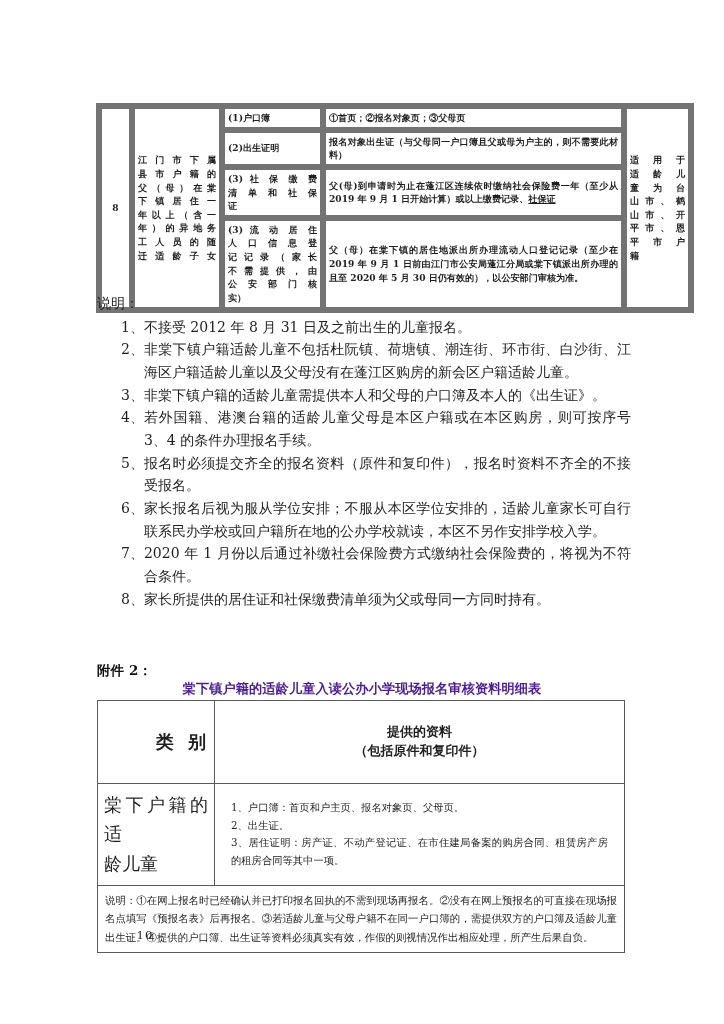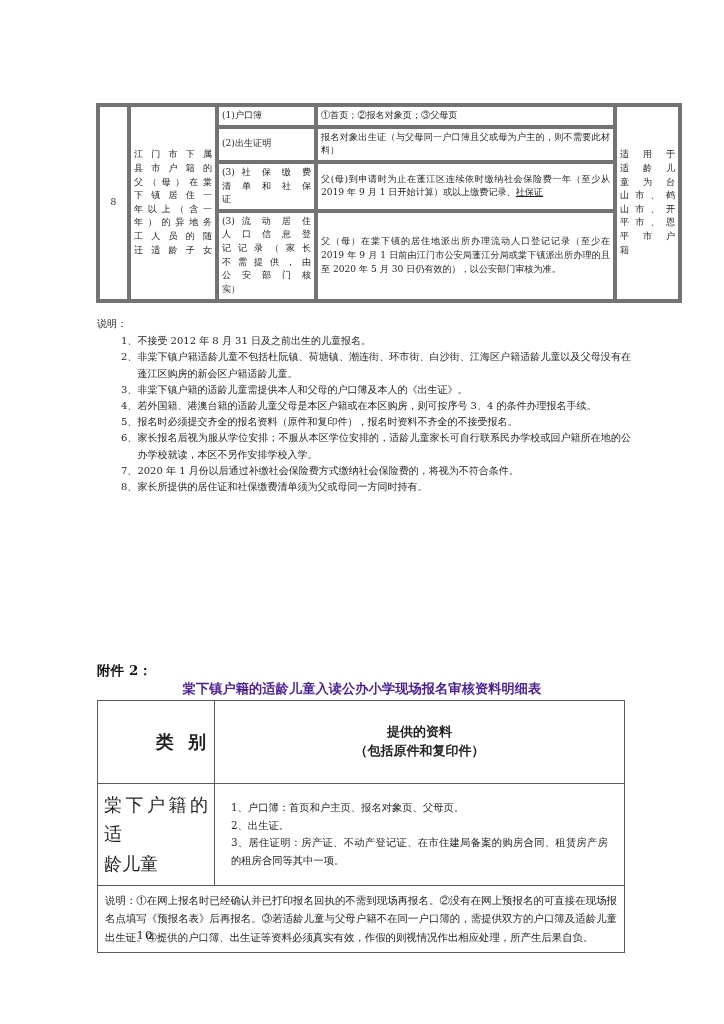--- a/index.html
+++ b/index.html
@@ -27,49 +27,50 @@
   
   .tbl1 {
     position: absolute;
     left: 96px;
     top: 103px;
     width: 534px;
     border-collapse: collapse;
     table-layout: fixed;
   }
   .tbl1 td {
-    border: 4px solid #737373;
+    border: 6px solid #737373;
     vertical-align: middle;
     padding: 2px 3px;
     font-size: 9.1px;
     line-height: 1.5;
     color: #1f1f1f;
+    font-weight: bold;
   }
   .c-seq   { width: 21px;  text-align: center; font-family: "DejaVu Serif","Liberation Serif",serif; }
   .c-cat   { width: 78px;  text-align: justify; text-align-last: justify; }
   .c-item  { width: 89px;  text-align: justify; text-align-last: justify; }
   .c-desc  { width: 289px; text-align: justify; }
   .c-note  { width: 55px;  text-align: justify; text-align-last: justify; }
 
   .c-cat .line, .c-item .line, .c-note .line {
     display: block;
     text-align: justify;
     text-align-last: justify;
   }
   .c-item .line-left { text-align-last: left; }
 
   .u { text-decoration: underline; }
 
   
   .notes {
     position: absolute;
     left: 97px;
-    top: 316px;
+    top: 292px;
     width: 534px;
-    font-size: 10px;
+    font-size: 14px;
     line-height: 1.62;
     color: #1f1f1f;
   }
   .notes-title {
     margin: 0 0 1px 0;
   }
   .note-item {
     display: flex;
     margin-left: 24px;
   }

